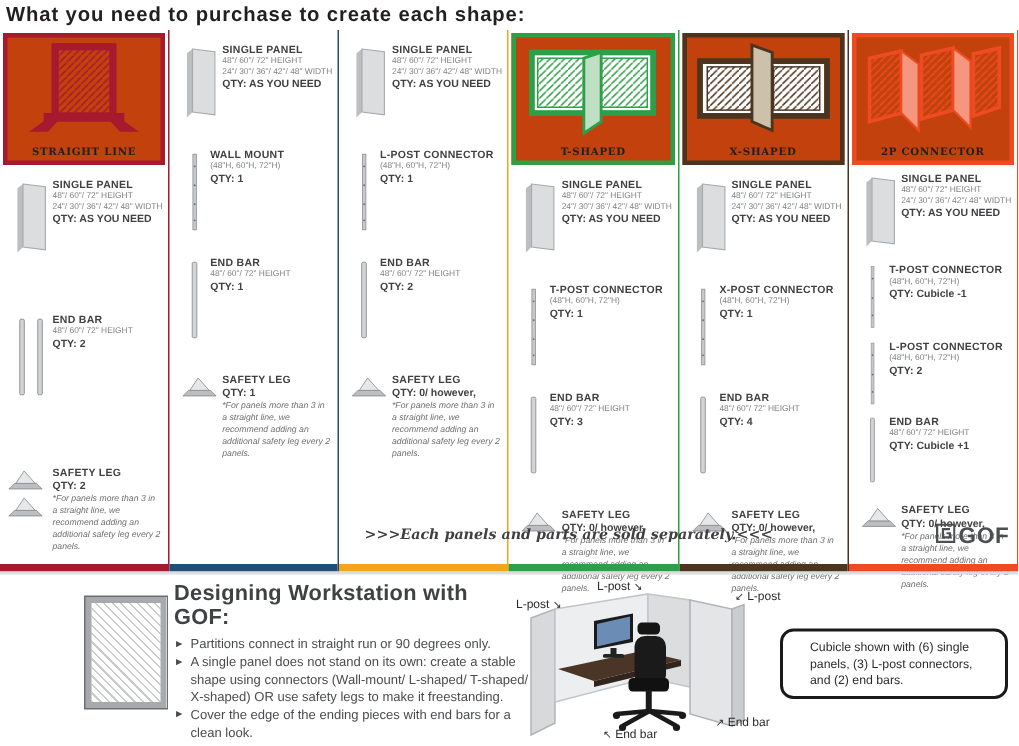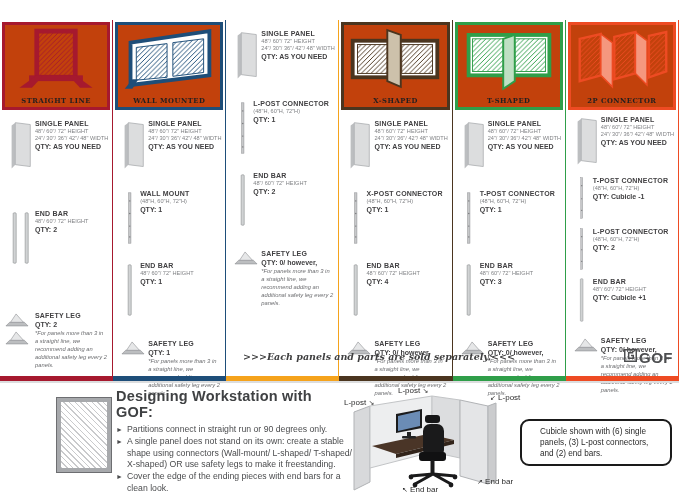--- a/index.html
+++ b/index.html
@@ -57,20 +57,21 @@
   .lbl2{left:490px;top:7px;}
   .lbl3{left:402px;top:99px;}
   .lbl4{left:477px;top:91px;}
   .callout{position:absolute;left:520px;top:33px;width:112px;border:2px solid #1A1A1A;border-radius:9px;
     padding:5px 18px;font-size:8.2px;line-height:1.35;color:#2B2B2B;background:#fff;}
 </style>
 </head>
 <body>
 
 <div class="screen">
+  <div class="title">What you need to purchase to create each shape:</div>
 
   <div class="columns">
 
     <div class="column c1" style="--accent: #A6192E;">
       <div class="shape-box">
         <svg class="art" viewBox="0 0 104 66">
           <defs>
               <pattern id="h1" width="5" height="5" patternUnits="userSpaceOnUse">
                 <path d="M0,5 L5,0" stroke="#A6192E" stroke-width="1"></path>
               </pattern>
@@ -127,34 +128,20 @@
             <div class="t">SAFETY LEG</div>
             <div class="q">QTY: 2</div>
             <div class="note">*For panels more than 3 in a straight line, we recommend adding an additional safety leg every 2 panels.</div>
           </div>
         </div>
       </div>
       <div class="bottom-bar"></div>
     </div>
 
     <div class="column c2" style="--accent: #1E4E79;">
-      <div class="shape-box">
-        <svg class="art" viewBox="0 0 104 66">
-          <defs>
-              <pattern id="h2" width="5" height="5" patternUnits="userSpaceOnUse">
-                <path d="M0,5 L5,0" stroke="#1E4E79" stroke-width="1"></path>
-              </pattern>
-            </defs>
-          <polygon points="12,16 94,4 94,50 12,60" fill="#fff" stroke="#1E4E79" stroke-width="4"></polygon>
-          <polygon points="18,21 50,17 50,52 18,55" fill="url(#h2)" stroke="#1E4E79" stroke-width="1"></polygon>
-          <polygon points="56,16 88,12 88,47 56,51" fill="url(#h2)" stroke="#1E4E79" stroke-width="1"></polygon>
-          <polygon points="6,64 14,54 20,54 14,64" fill="#1E4E79"></polygon>
-        </svg>
-        <div class="shape-label">WALL MOUNTED</div>
-      </div>
       <div class="items">
         <div class="item">
           <span class="ic">
             <svg class="pic" viewBox="0 0 30 54">
                 <polygon points="6,5 10,2 10,47 6,51" fill="#BCBEC0"></polygon>
                 <polygon points="10,2 26,4 26,49 10,47" fill="#DCDDDE" stroke="#A7A9AC" stroke-width="0.8"></polygon>
               </svg>
           </span>
           <div class="txt">
             <div class="t">SINGLE PANEL</div>
@@ -243,20 +230,95 @@
         <div class="item it-endbar">
           <span class="ic2">
             <svg class="eic" viewBox="0 0 10 58">
                 <rect x="3.5" y="1" width="3.4" height="56" rx="1" fill="#D1D3D4" stroke="#909295" stroke-width="0.7"></rect>
               </svg>
           </span>
           <div class="txt">
             <div class="t">END BAR</div>
             <div class="s">48"/ 60"/ 72" HEIGHT</div>
             <div class="q">QTY: 2</div>
+          </div>
+        </div>
+        <div class="item it-leg">
+          <span class="ic">
+            <svg class="leg" viewBox="0 0 26 16">
+                <polygon points="1,15 25,15 21,11 5,11" fill="#BCBEC0" stroke="#87898C" stroke-width="0.6"></polygon>
+                <polygon points="6,11 20,11 12,2" fill="#E6E7E8" stroke="#87898C" stroke-width="0.6"></polygon>
+              </svg>
+          </span>
+          <div class="txt">
+            <div class="t">SAFETY LEG</div>
+            <div class="q">QTY: 0/ however,</div>
+            <div class="note">*For panels more than 3 in a straight line, we recommend adding an additional safety leg every 2 panels.</div>
+          </div>
+        </div>
+      </div>
+      <div class="bottom-bar"></div>
+    </div>
+
+    <div class="column c4" style="--accent: #2F9E49;">
+      <div class="shape-box">
+        <svg class="art" viewBox="0 0 104 66">
+          <defs>
+              <pattern id="h4" width="5" height="5" patternUnits="userSpaceOnUse">
+                <path d="M0,5 L5,0" stroke="#2F9E49" stroke-width="1"></path>
+              </pattern>
+            </defs>
+          <rect x="10" y="8" width="84" height="42" fill="#fff" stroke="#2F9E49" stroke-width="4"></rect>
+          <rect x="14" y="12" width="32" height="34" fill="url(#h4)" stroke="#2F9E49" stroke-width="1"></rect>
+          <rect x="58" y="12" width="32" height="34" fill="url(#h4)" stroke="#2F9E49" stroke-width="1"></rect>
+          <polygon points="46,12 58,8 58,56 46,64" fill="#BFE0C4" stroke="#2F9E49" stroke-width="2"></polygon>
+        </svg>
+        <div class="shape-label">T-SHAPED</div>
+      </div>
+      <div class="items">
+        <div class="item">
+          <span class="ic">
+            <svg class="pic" viewBox="0 0 30 54">
+                <polygon points="6,5 10,2 10,47 6,51" fill="#BCBEC0"></polygon>
+                <polygon points="10,2 26,4 26,49 10,47" fill="#DCDDDE" stroke="#A7A9AC" stroke-width="0.8"></polygon>
+              </svg>
+          </span>
+          <div class="txt">
+            <div class="t">SINGLE PANEL</div>
+            <div class="s">48"/ 60"/ 72" HEIGHT</div>
+            <div class="s">24"/ 30"/ 36"/ 42"/ 48" WIDTH</div>
+            <div class="q">QTY: AS YOU NEED</div>
+          </div>
+        </div>
+        <div class="item it-post">
+          <span class="ic2">
+            <svg class="poc" viewBox="0 0 10 58">
+                <rect x="4" y="1" width="2.6" height="56" fill="#C7C8CA" stroke="#909295" stroke-width="0.6"></rect>
+                <circle cx="5.3" cy="10" r="0.7" fill="#6D6E71"></circle>
+                <circle cx="5.3" cy="24" r="0.7" fill="#6D6E71"></circle>
+                <circle cx="5.3" cy="38" r="0.7" fill="#6D6E71"></circle>
+                <circle cx="5.3" cy="50" r="0.7" fill="#6D6E71"></circle>
+              </svg>
+          </span>
+          <div class="txt">
+            <div class="t">T-POST CONNECTOR</div>
+            <div class="s">(48"H, 60"H, 72"H)</div>
+            <div class="q">QTY: 1</div>
+          </div>
+        </div>
+        <div class="item it-endbar">
+          <span class="ic2">
+            <svg class="eic" viewBox="0 0 10 58">
+                <rect x="3.5" y="1" width="3.4" height="56" rx="1" fill="#D1D3D4" stroke="#909295" stroke-width="0.7"></rect>
+              </svg>
+          </span>
+          <div class="txt">
+            <div class="t">END BAR</div>
+            <div class="s">48"/ 60"/ 72" HEIGHT</div>
+            <div class="q">QTY: 3</div>
           </div>
         </div>
         <div class="item it-leg">
           <span class="ic">
             <svg class="leg" viewBox="0 0 26 16">
                 <polygon points="1,15 25,15 21,11 5,11" fill="#BCBEC0" stroke="#87898C" stroke-width="0.6"></polygon>
                 <polygon points="6,11 20,11 12,2" fill="#E6E7E8" stroke="#87898C" stroke-width="0.6"></polygon>
               </svg>
           </span>
           <div class="txt">
@@ -318,95 +380,20 @@
         <div class="item it-endbar">
           <span class="ic2">
             <svg class="eic" viewBox="0 0 10 58">
                 <rect x="3.5" y="1" width="3.4" height="56" rx="1" fill="#D1D3D4" stroke="#909295" stroke-width="0.7"></rect>
               </svg>
           </span>
           <div class="txt">
             <div class="t">END BAR</div>
             <div class="s">48"/ 60"/ 72" HEIGHT</div>
             <div class="q">QTY: 4</div>
-          </div>
-        </div>
-        <div class="item it-leg">
-          <span class="ic">
-            <svg class="leg" viewBox="0 0 26 16">
-                <polygon points="1,15 25,15 21,11 5,11" fill="#BCBEC0" stroke="#87898C" stroke-width="0.6"></polygon>
-                <polygon points="6,11 20,11 12,2" fill="#E6E7E8" stroke="#87898C" stroke-width="0.6"></polygon>
-              </svg>
-          </span>
-          <div class="txt">
-            <div class="t">SAFETY LEG</div>
-            <div class="q">QTY: 0/ however,</div>
-            <div class="note">*For panels more than 3 in a straight line, we recommend adding an additional safety leg every 2 panels.</div>
-          </div>
-        </div>
-      </div>
-      <div class="bottom-bar"></div>
-    </div>
-
-    <div class="column c4" style="--accent: #2F9E49;">
-      <div class="shape-box">
-        <svg class="art" viewBox="0 0 104 66">
-          <defs>
-              <pattern id="h4" width="5" height="5" patternUnits="userSpaceOnUse">
-                <path d="M0,5 L5,0" stroke="#2F9E49" stroke-width="1"></path>
-              </pattern>
-            </defs>
-          <rect x="10" y="8" width="84" height="42" fill="#fff" stroke="#2F9E49" stroke-width="4"></rect>
-          <rect x="14" y="12" width="32" height="34" fill="url(#h4)" stroke="#2F9E49" stroke-width="1"></rect>
-          <rect x="58" y="12" width="32" height="34" fill="url(#h4)" stroke="#2F9E49" stroke-width="1"></rect>
-          <polygon points="46,12 58,8 58,56 46,64" fill="#BFE0C4" stroke="#2F9E49" stroke-width="2"></polygon>
-        </svg>
-        <div class="shape-label">T-SHAPED</div>
-      </div>
-      <div class="items">
-        <div class="item">
-          <span class="ic">
-            <svg class="pic" viewBox="0 0 30 54">
-                <polygon points="6,5 10,2 10,47 6,51" fill="#BCBEC0"></polygon>
-                <polygon points="10,2 26,4 26,49 10,47" fill="#DCDDDE" stroke="#A7A9AC" stroke-width="0.8"></polygon>
-              </svg>
-          </span>
-          <div class="txt">
-            <div class="t">SINGLE PANEL</div>
-            <div class="s">48"/ 60"/ 72" HEIGHT</div>
-            <div class="s">24"/ 30"/ 36"/ 42"/ 48" WIDTH</div>
-            <div class="q">QTY: AS YOU NEED</div>
-          </div>
-        </div>
-        <div class="item it-post">
-          <span class="ic2">
-            <svg class="poc" viewBox="0 0 10 58">
-                <rect x="4" y="1" width="2.6" height="56" fill="#C7C8CA" stroke="#909295" stroke-width="0.6"></rect>
-                <circle cx="5.3" cy="10" r="0.7" fill="#6D6E71"></circle>
-                <circle cx="5.3" cy="24" r="0.7" fill="#6D6E71"></circle>
-                <circle cx="5.3" cy="38" r="0.7" fill="#6D6E71"></circle>
-                <circle cx="5.3" cy="50" r="0.7" fill="#6D6E71"></circle>
-              </svg>
-          </span>
-          <div class="txt">
-            <div class="t">T-POST CONNECTOR</div>
-            <div class="s">(48"H, 60"H, 72"H)</div>
-            <div class="q">QTY: 1</div>
-          </div>
-        </div>
-        <div class="item it-endbar">
-          <span class="ic2">
-            <svg class="eic" viewBox="0 0 10 58">
-                <rect x="3.5" y="1" width="3.4" height="56" rx="1" fill="#D1D3D4" stroke="#909295" stroke-width="0.7"></rect>
-              </svg>
-          </span>
-          <div class="txt">
-            <div class="t">END BAR</div>
-            <div class="s">48"/ 60"/ 72" HEIGHT</div>
-            <div class="q">QTY: 3</div>
           </div>
         </div>
         <div class="item it-leg">
           <span class="ic">
             <svg class="leg" viewBox="0 0 26 16">
                 <polygon points="1,15 25,15 21,11 5,11" fill="#BCBEC0" stroke="#87898C" stroke-width="0.6"></polygon>
                 <polygon points="6,11 20,11 12,2" fill="#E6E7E8" stroke="#87898C" stroke-width="0.6"></polygon>
               </svg>
           </span>
           <div class="txt">

